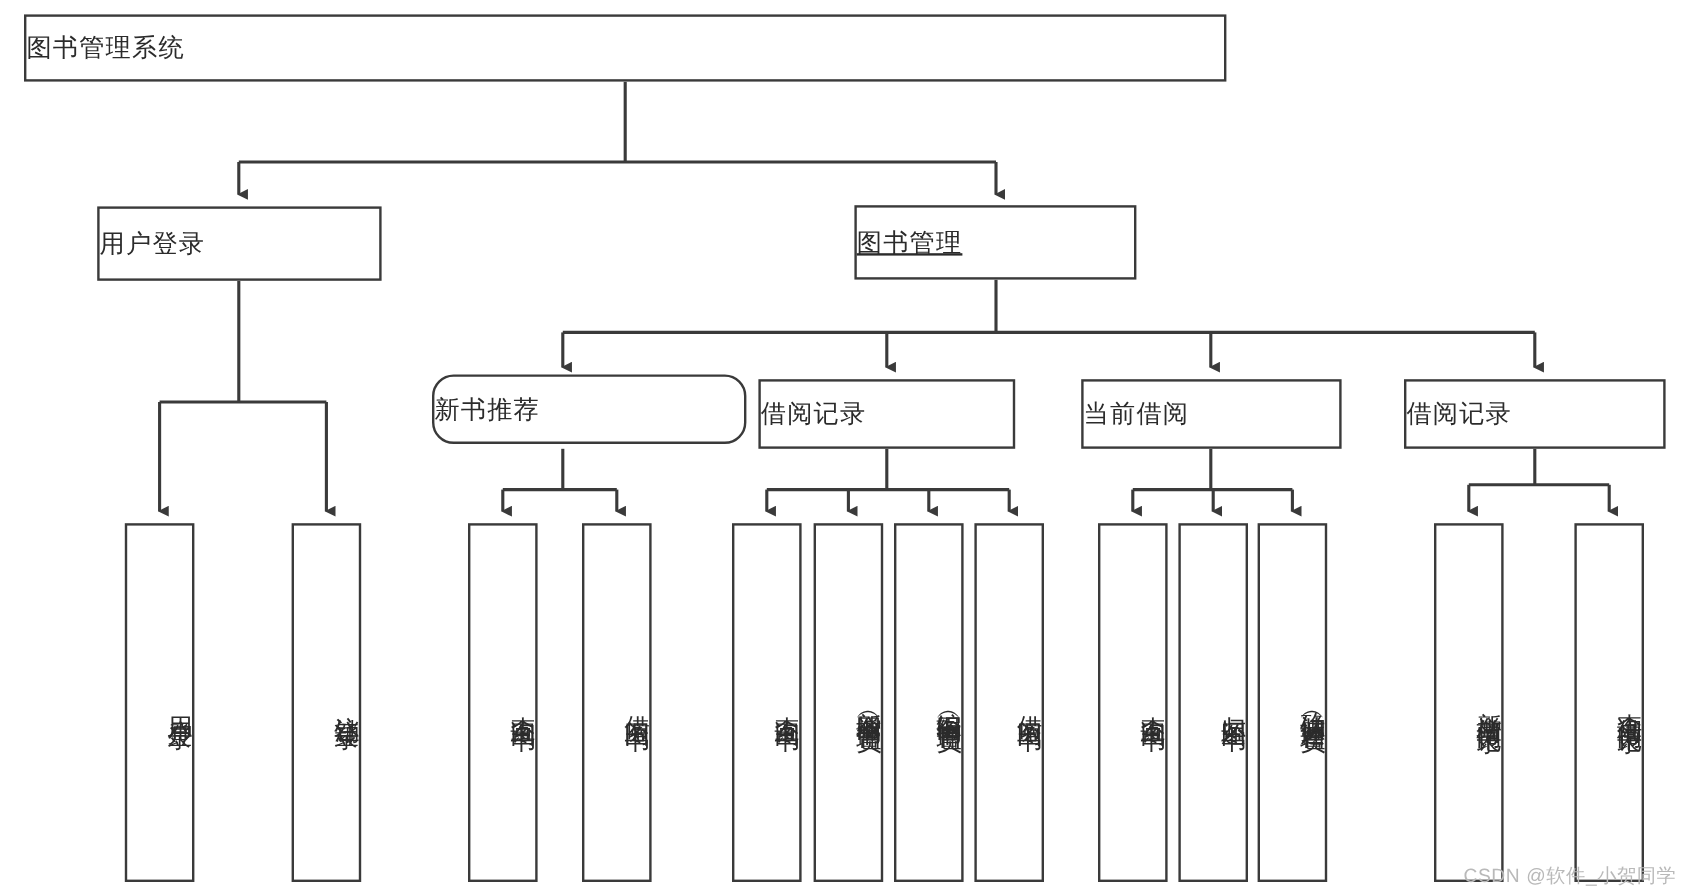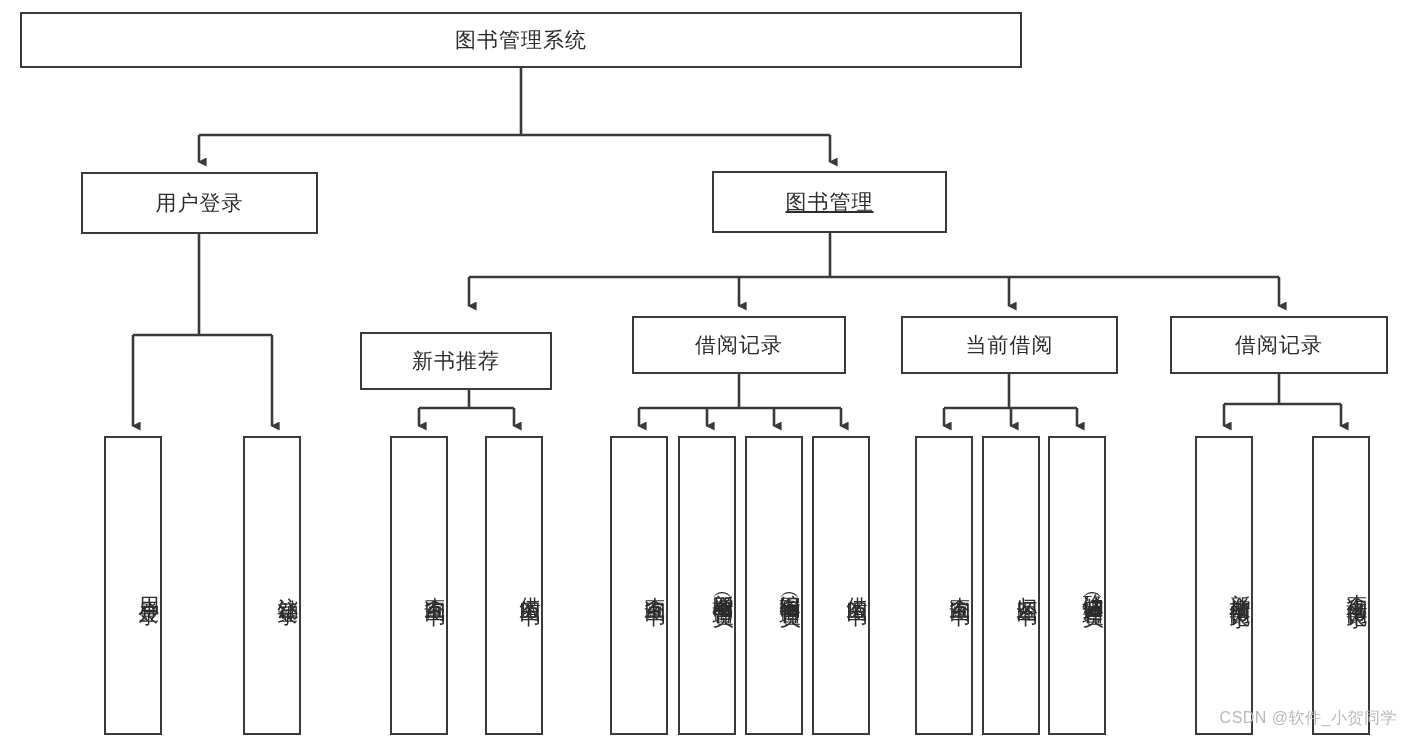--- a/index.html
+++ b/index.html
@@ -17,21 +17,20 @@
     background: #ffffff;
     overflow: hidden;
   }
   .node {
     position: absolute;
     box-sizing: border-box;
     border: 2.5px solid #3a3a3a;
     background: #ffffff;
     display: flex;
     align-items: center;
-    justify-content: center;
     color: #2b2b2b;
     text-align: center;
   }
   .node.horiz {
     font-size: 21px;
     letter-spacing: 1px;
   }
   .node.vert {
     writing-mode: vertical-rl;
     text-orientation: upright;
@@ -55,21 +54,21 @@
     position: absolute;
     left: 0;
     top: 0;
     width: 1405px;
     height: 747px;
     pointer-events: none;
   }
   #watermark {
     position: absolute;
     right: 8px;
-    bottom: 18px;
+    bottom: 6px;
     font-size: 16px;
     color: #b9b9b9;
     letter-spacing: 0.5px;
     white-space: nowrap;
   }
 </style>
 </head>
 <body>
 
 <div id="canvas">
@@ -128,21 +127,21 @@
     <span>图书管理系统</span>
   </div>
 
   <div class="node horiz" style="left:81px; top:172px; width:237px; height:62px;">
     <span>用户登录</span>
   </div>
   <div class="node horiz" style="left:712px; top:171px; width:235px; height:62px;text-decoration:underline;">
     <span>图书管理</span>
   </div>
 
-  <div class="node horiz" style="left:360px; top:332px; width:192px; height:58px;">
+  <div class="node horiz" style="left:360px; top:312px; width:262px; height:58px;border-radius:18px;">
     <span>新书推荐</span>
   </div>
   <div class="node horiz" style="left:632px; top:316px; width:214px; height:58px;">
     <span>借阅记录</span>
   </div>
   <div class="node horiz" style="left:1170px; top:316px; width:218px; height:58px;">
     <span>借阅记录</span>
   </div>
   <div class="node horiz" style="left:901px; top:316px; width:217px; height:58px;">
     <span>当前借阅</span>

